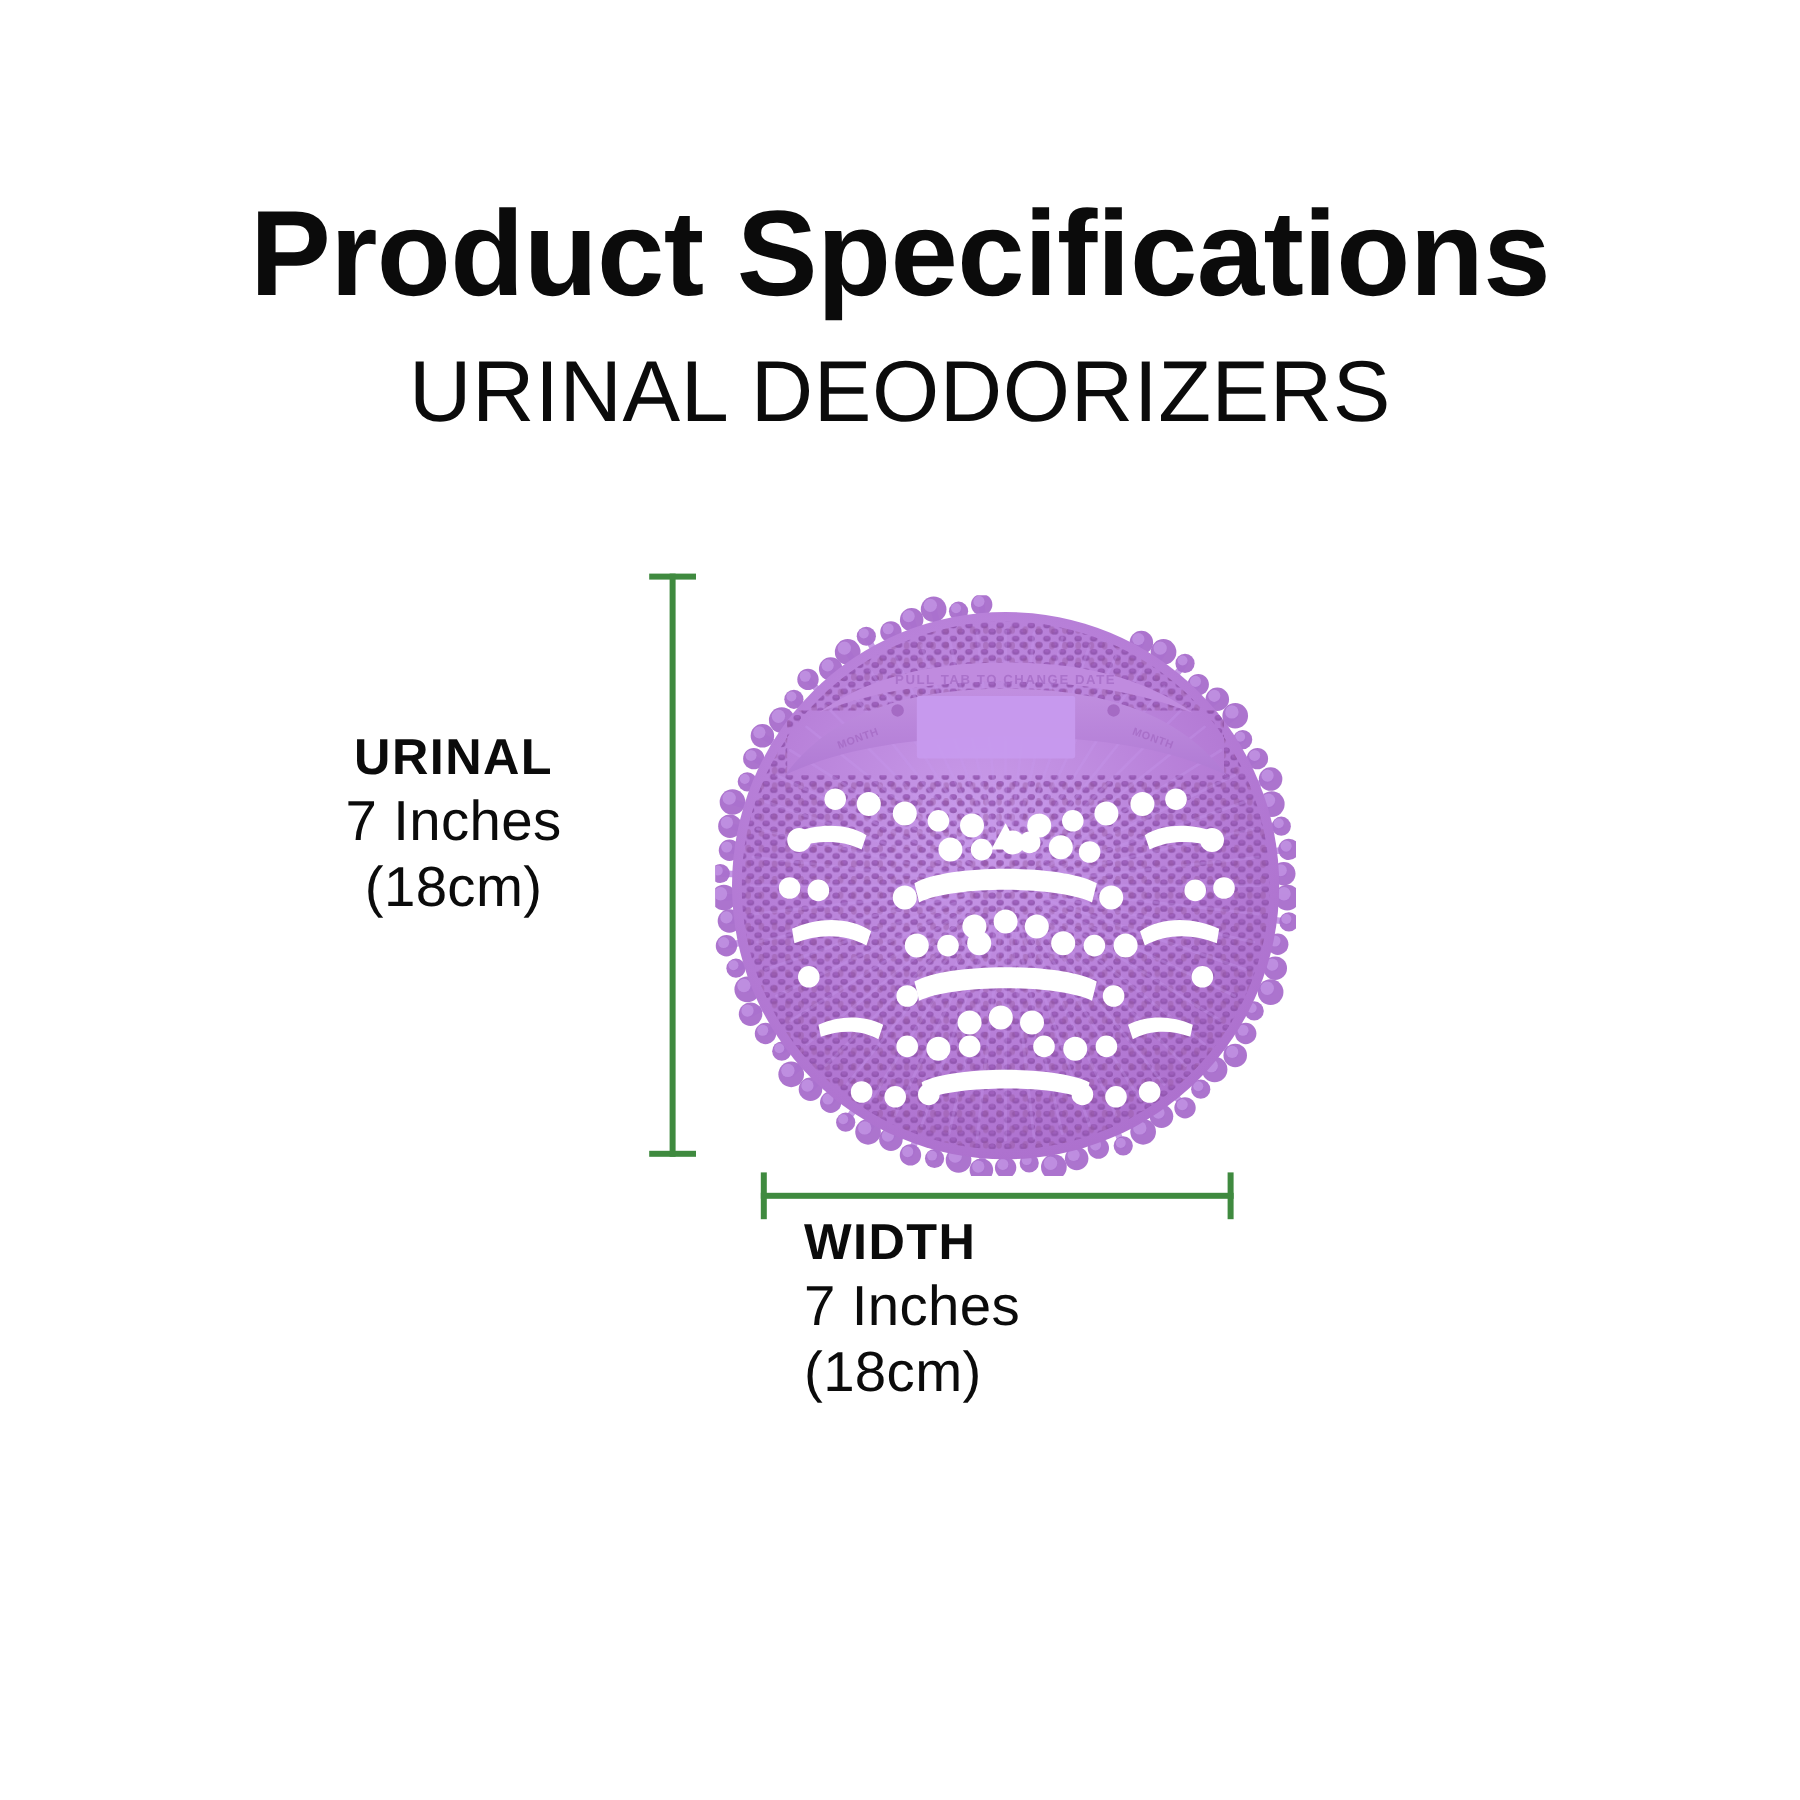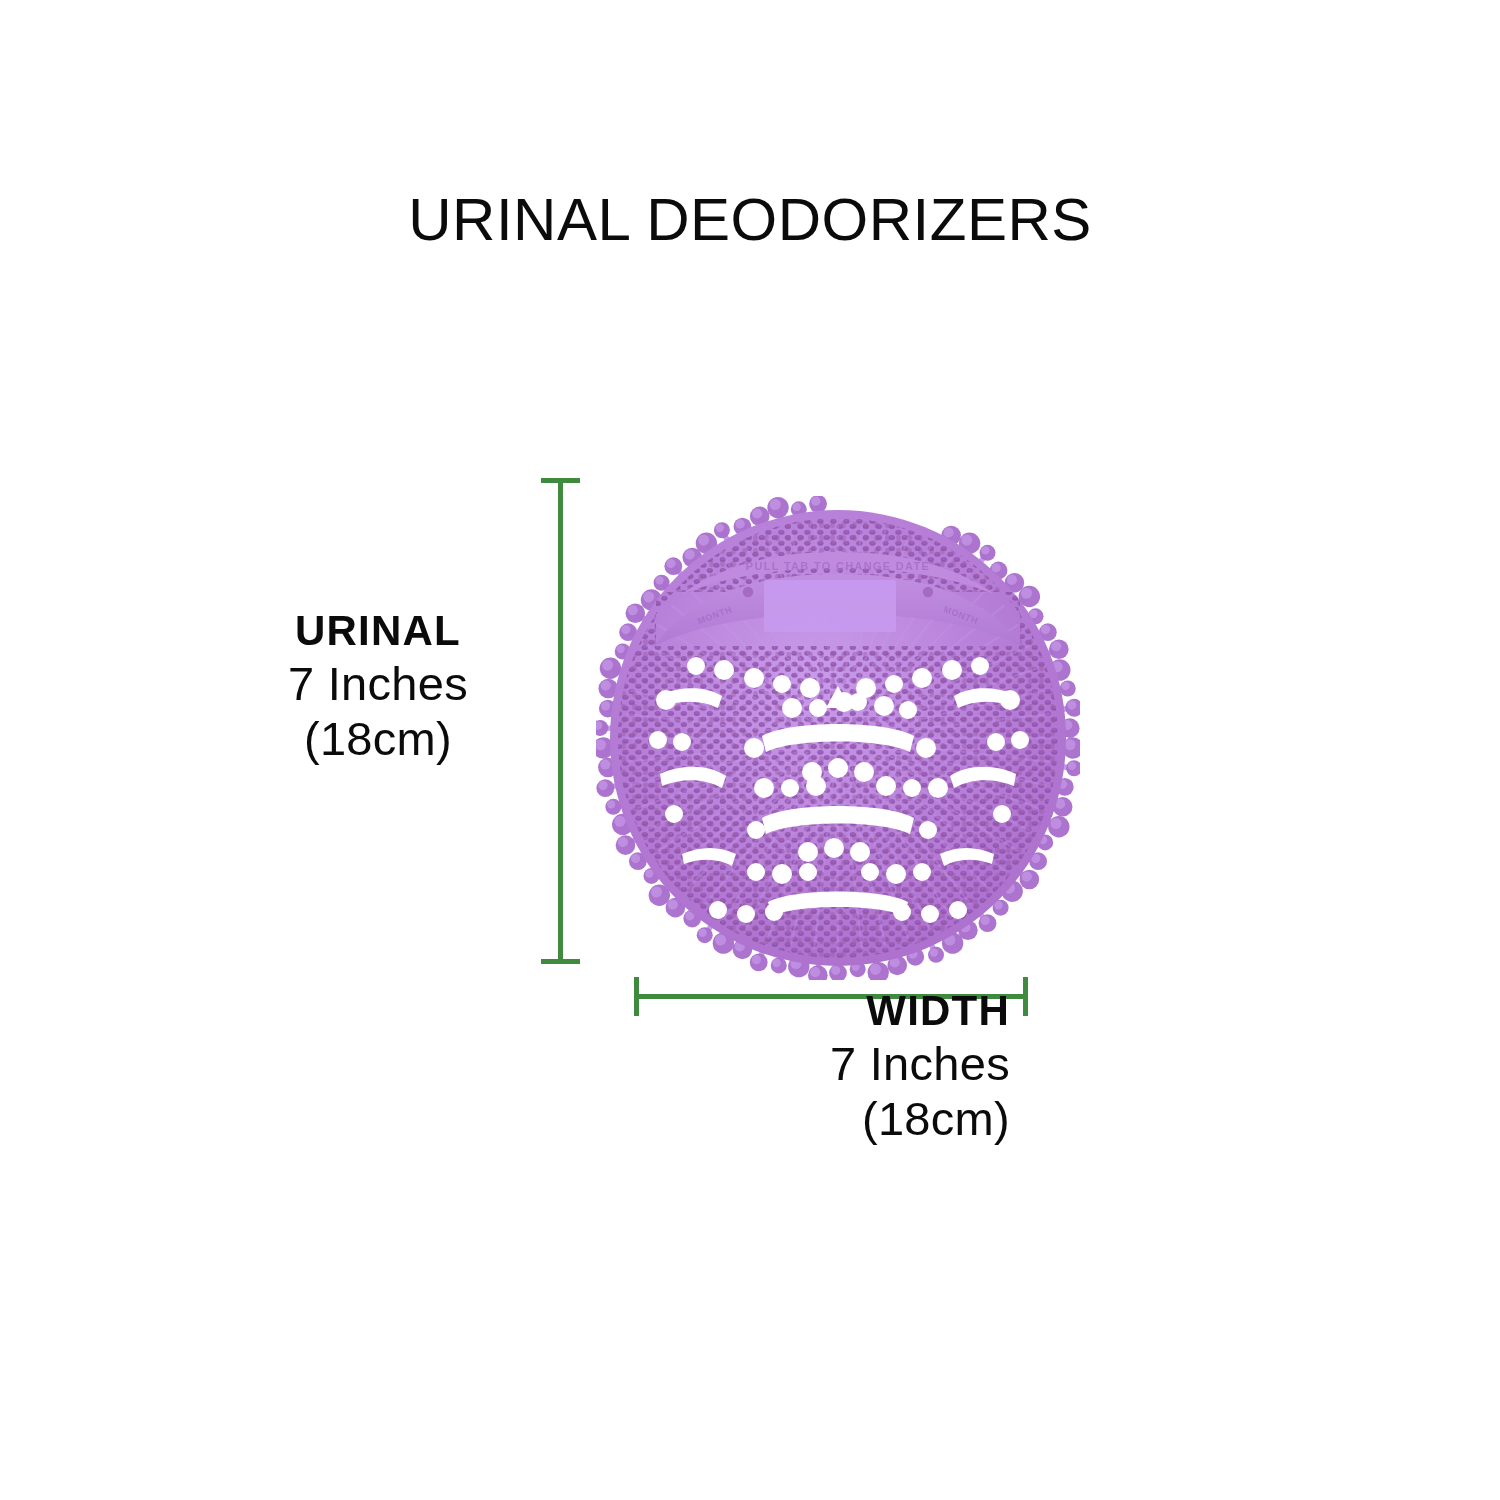--- a/index.html
+++ b/index.html
@@ -25,21 +25,21 @@
     text-align: center;
   }
   #title-main {
     font-size: 101px;
     font-weight: 700;
     letter-spacing: -0.5px;
     line-height: 1.0;
     white-space: nowrap;
   }
   #title-sub {
-    font-size: 60px;
+    font-size: 72px;
     font-weight: 400;
     letter-spacing: 0.5px;
     line-height: 1.0;
     margin-top: 28px;
     white-space: nowrap;
   }
 
   
   .dim-label {
     position: absolute;
@@ -58,23 +58,23 @@
     letter-spacing: 0.3px;
   }
   #length-label {
     left: 208px;
     top: 606px;
     width: 340px;
     text-align: center;
   }
   #width-label {
     left: 670px;
-    top: 986px;
+    top: 1010px;
     width: 340px;
-    text-align: right;
+    text-align: left;
   }
 
   
   .measure-v {
     position: absolute;
     left: 558px;
     top: 478px;
     width: 5px;
     height: 486px;
     background: #3f8a3f;
@@ -114,20 +114,21 @@
     top: 496px;
     width: 484px;
     height: 484px;
   }
   #product-image svg { display: block; width: 100%; height: 100%; }
 </style>
 </head>
 <body>
 
 <div id="titles">
+  <div id="title-main">Product Specifications</div>
   <div id="title-sub">URINAL DEODORIZERS</div>
 </div>
 
 <div class="measure-v">
   <div class="cap top"></div>
   <div class="cap bot"></div>
 </div>
 
 <div class="dim-label" id="length-label">
   <div class="dim-title">URINAL</div>

